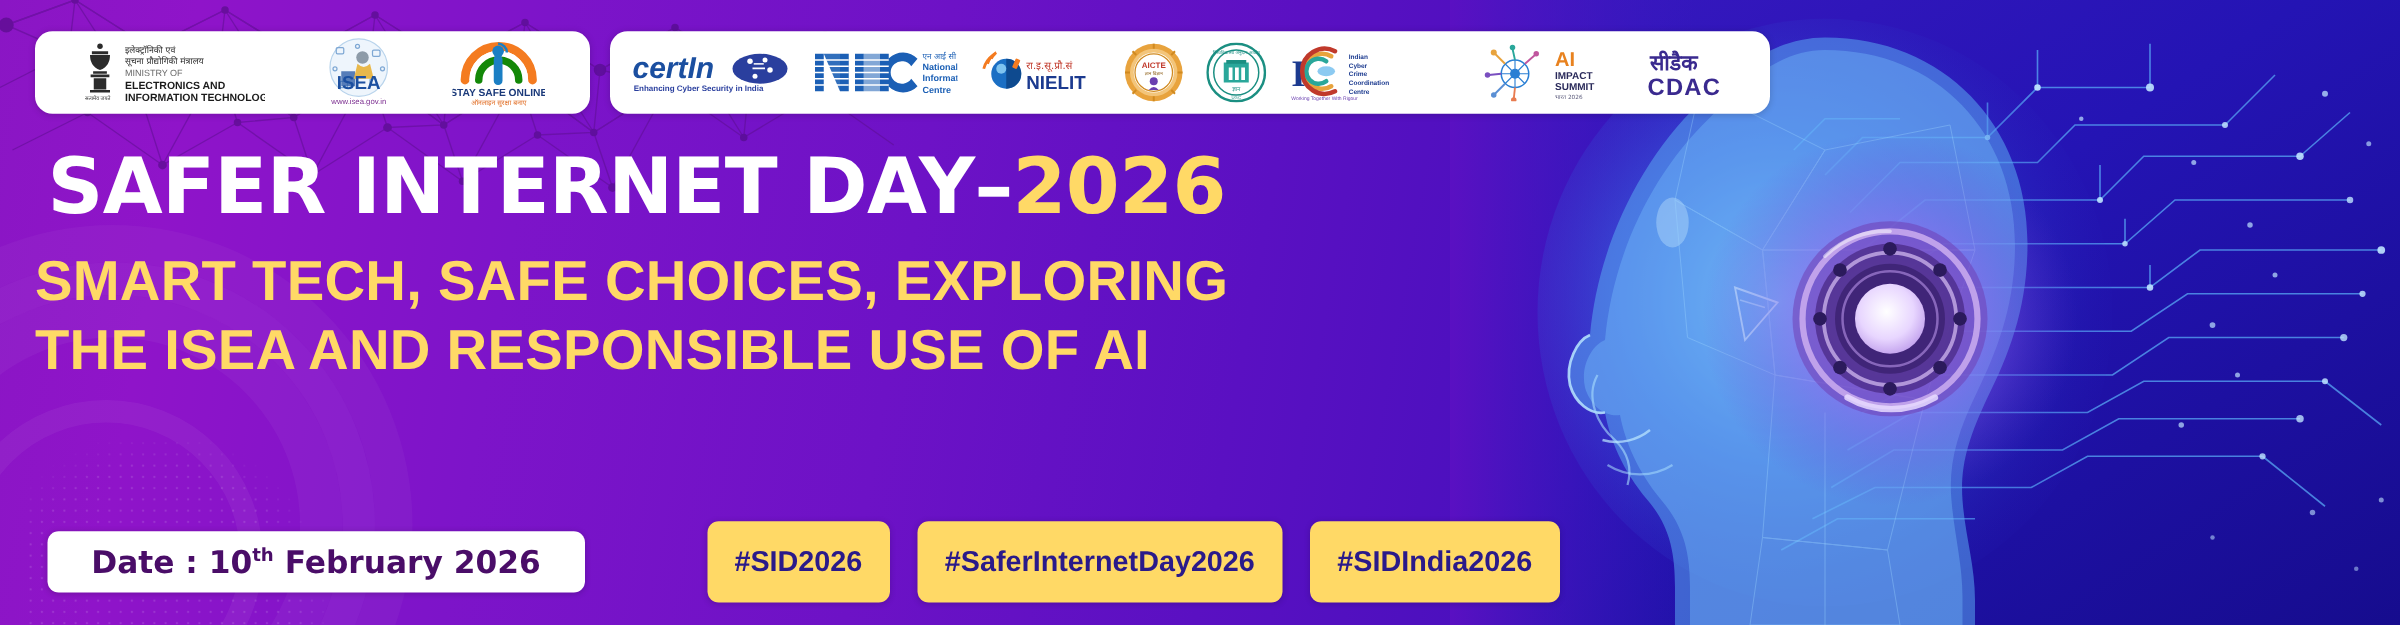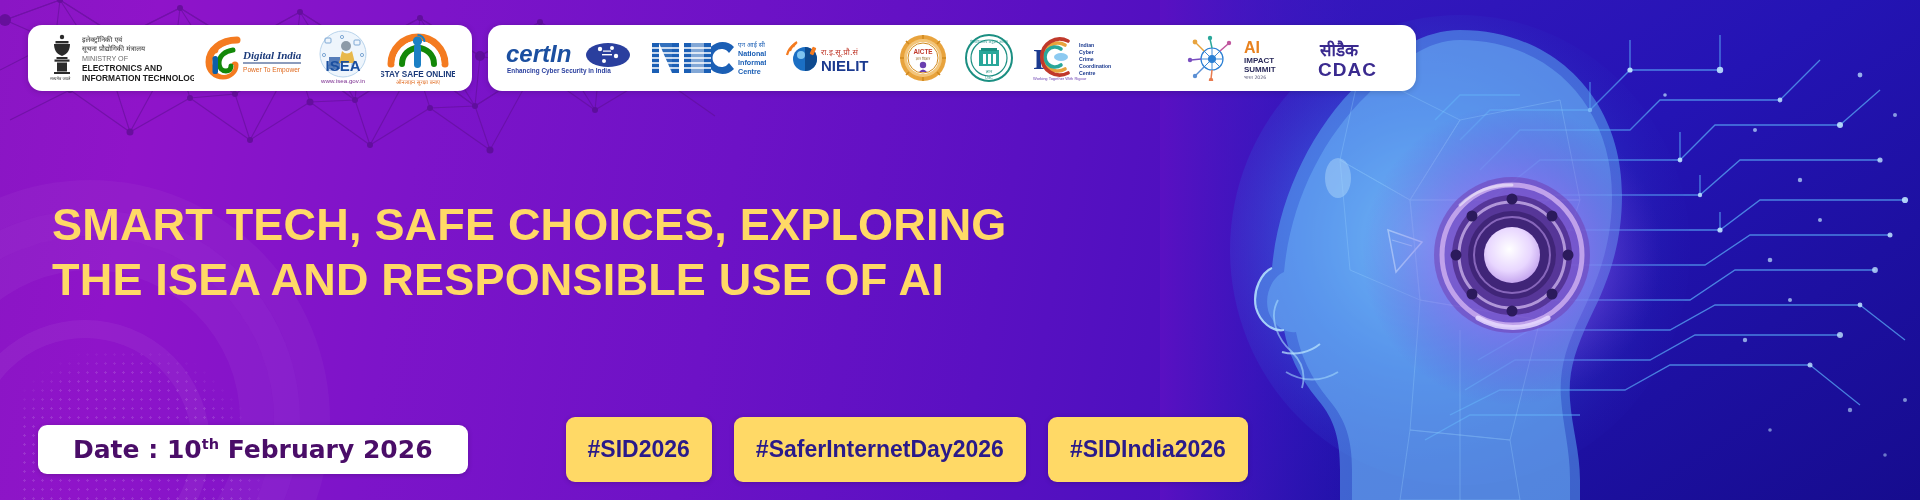--- a/index.html
+++ b/index.html
@@ -61,21 +61,21 @@
   .headline{
     position:absolute; left:38px; top:118px; z-index:5;
     font-size:62px; line-height:1; font-weight:800; letter-spacing:-.5px;
     color:#ffffff; white-space:nowrap;
     font-family:"DejaVu Sans", sans-serif;
   }
   .headline .yr{ color:#ffd966; }
   .headline .dash{ color:#ffffff; }
 
   .subline{
-    position:absolute; left:52px; top:198px; z-index:5;
+    position:absolute; left:28px; top:198px; z-index:5;
     font-size:45px; line-height:1.22; font-weight:700; letter-spacing:.2px;
     color:#ffd966; white-space:nowrap;
     font-family:"Liberation Sans", sans-serif;
   }
 
   
   .badges{ position:absolute; left:38px; top:417px; display:flex; align-items:center; gap:0; z-index:5; }
   .date-chip{
     background:#fff; color:#4a0d68; border-radius:9px;
     padding:10px 35px; font-size:25px; font-weight:700;
@@ -342,34 +342,20 @@
           </g>
           <text x="4" y="50" font-size="4.2" fill="#2b2b2b" font-family="'Liberation Sans',sans-serif">सत्यमेव जयते</text>
           <text x="36" y="12" font-size="7" fill="#2b2b2b" font-family="'DejaVu Sans',sans-serif">इलेक्ट्रॉनिकी एवं</text>
           <text x="36" y="21" font-size="7" fill="#2b2b2b" font-family="'DejaVu Sans',sans-serif">सूचना प्रौद्योगिकी मंत्रालय</text>
           <text x="36" y="31" font-size="7.2" fill="#6a6a6a" font-family="'Liberation Sans',sans-serif">MINISTRY OF</text>
           <text x="36" y="41" font-size="8.4" font-weight="bold" fill="#1b1b1b" font-family="'Liberation Sans',sans-serif">ELECTRONICS AND</text>
           <text x="36" y="51" font-size="8.4" font-weight="bold" fill="#1b1b1b" font-family="'Liberation Sans',sans-serif">INFORMATION TECHNOLOGY</text>
         </svg>
       </div>
 
-      <div class="logo-slot">
-        <svg width="104" height="48" viewBox="0 0 104 48">
-          <g transform="translate(2,4)">
-            <path d="M34 2 C18 2 6 12 6 24 C6 32 12 38 20 38 C27 38 32 33 32 27" fill="none" stroke="#f47b20" stroke-width="7" stroke-linecap="round"></path>
-            <path d="M31 8 C20 9 12 16 12 25 C12 31 16 35 21 35 C26 35 29 31 29 27" fill="none" stroke="#ffffff" stroke-width="4"></path>
-            <path d="M30 12 C22 13 16 18 16 25 C16 30 19 33 23 33 C26 33 28 31 28 28" fill="none" stroke="#138808" stroke-width="5" stroke-linecap="round"></path>
-            <circle cx="12" cy="12" r="3.4" fill="#f47b20"></circle>
-            <rect x="9.5" y="18" width="5.5" height="18" rx="2.6" fill="#0d5fa8"></rect>
-          </g>
-          <text x="42" y="25" font-size="11" font-style="italic" font-weight="bold" fill="#1b3a7a" font-family="'Liberation Serif',serif">Digital India</text>
-          <line x1="42" y1="29" x2="100" y2="29" stroke="#1b3a7a" stroke-width="1.1"></line>
-          <text x="42" y="38" font-size="6.6" fill="#e06a1f" font-family="'Liberation Sans',sans-serif">Power To Empower</text>
-        </svg>
-      </div>
 
       <div class="logo-slot">
         <svg width="62" height="58" viewBox="0 0 62 58">
           <circle cx="31" cy="25" r="23" fill="#eef5fc" stroke="#b9d4ec" stroke-width="1"></circle>
           <g fill="none" stroke="#7fa8d4" stroke-width="1">
             <rect x="13" y="9" width="6" height="5" rx="1"></rect>
             <rect x="42" y="11" width="6" height="5" rx="1"></rect>
             <rect x="16" y="36" width="6" height="5" rx="1"></rect>
             <rect x="40" y="34" width="5" height="5" rx="1"></rect>
             <circle cx="30" cy="8" r="1.6"></circle>
@@ -547,20 +533,23 @@
       <div class="logo-slot">
         <svg width="84" height="46" viewBox="0 0 84 46">
           <text x="4" y="21" font-size="17" font-weight="bold" fill="#3a2a8f" font-family="'DejaVu Sans',sans-serif">सीडैक</text>
           <text x="2" y="41" font-size="19" font-weight="bold" fill="#3a2a8f" font-family="'Liberation Sans',sans-serif" letter-spacing="1">CDAC</text>
         </svg>
       </div>
 
     </div>
   </div>
 
+  <div class="headline">
+    <span>SAFER INTERNET DAY</span><span class="dash">–</span><span class="yr">2026</span>
+  </div>
 
   <div class="subline">
     <div>SMART TECH, SAFE CHOICES, EXPLORING</div>
     <div>THE ISEA AND RESPONSIBLE USE OF AI</div>
   </div>
 
   <div class="badges">
     <div class="date-chip"><span>Date : 10</span><sup>th</sup><span> February 2026</span></div>
     <div class="tags">
       <div class="tag">#SID2026</div>

